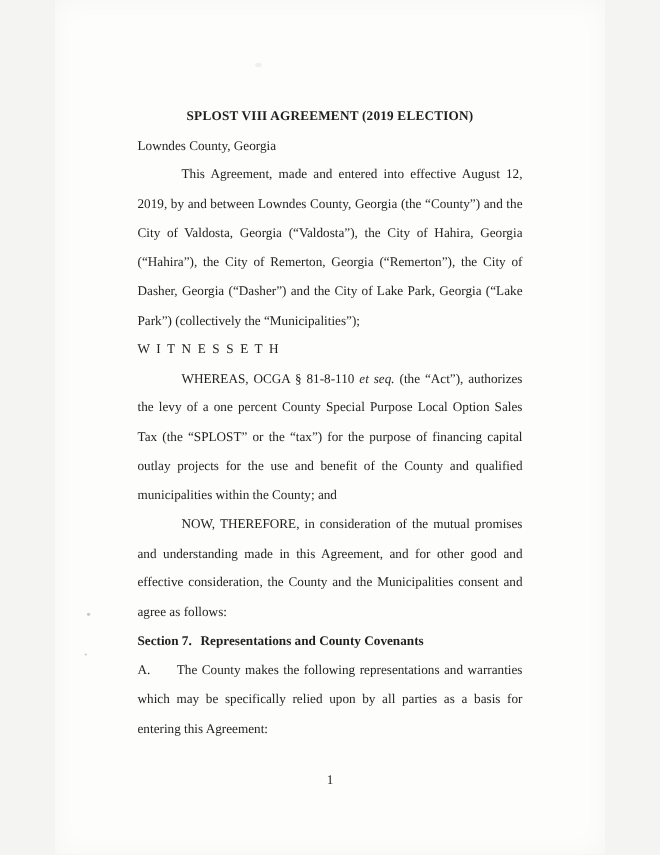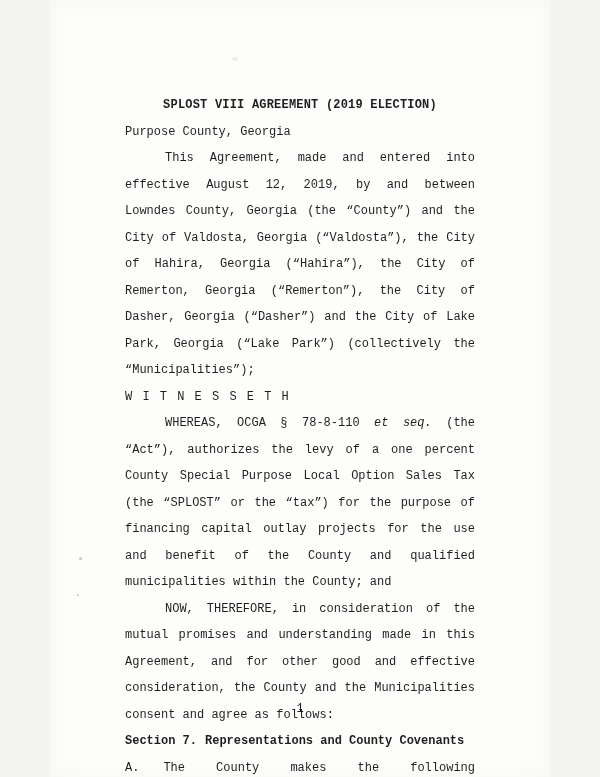--- a/index.html
+++ b/index.html
@@ -7,21 +7,20 @@
   body { font-family: "Liberation Serif", "DejaVu Serif", serif; }
 
   .page {
     position: relative;
     width: 500px;
     height: 777px;
     margin: 0 auto;
     background: #fdfdfb;
     overflow: hidden;
     box-shadow: inset 0 0 24px rgba(0,0,0,0.03);
-    font-family: Liberation Mono, monospace;
   }
 
   .content {
     position: absolute;
     top: 0; left: 0; right: 0; bottom: 0;
     padding: 92px 75px 0 75px;
     font-size: 12px;
     line-height: 26.5px;
     color: #1f1f1f;
   }
@@ -71,27 +70,27 @@
 </style>
 </head>
 <body>
 
 <div class="page">
 
   <div class="content">
 
     <p class="title">SPLOST VIII AGREEMENT (2019 ELECTION)</p>
 
-    <p>Purpose County, Georgia</p>
+    <p>Lowndes County, Georgia</p>
 
     <p class="indent">This Agreement, made and entered into effective August 12, 2019, by and between Lowndes County, Georgia (the “County”) and the City of Valdosta, Georgia (“Valdosta”), the City of Hahira, Georgia (“Hahira”), the City of Remerton, Georgia (“Remerton”), the City of Dasher, Georgia (“Dasher”) and the City of Lake Park, Georgia (“Lake Park”) (collectively the “Municipalities”);</p>
 
     <p class="center witnesseth">W I T N E S S E T H</p>
 
-    <p class="indent"><span>WHEREAS, OCGA § 78-8-110 </span><em>et seq.</em><span> (the “Act”), authorizes the levy of a one percent County Special Purpose Local Option Sales Tax (the “SPLOST” or the “tax”) for the purpose of financing capital outlay projects for the use and benefit of the County and qualified municipalities within the County; and</span></p>
+    <p class="indent"><span>WHEREAS, OCGA § 81-8-110 </span><em>et seq.</em><span> (the “Act”), authorizes the levy of a one percent County Special Purpose Local Option Sales Tax (the “SPLOST” or the “tax”) for the purpose of financing capital outlay projects for the use and benefit of the County and qualified municipalities within the County; and</span></p>
 
 
 
     <p class="indent">NOW, THEREFORE, in consideration of the mutual promises and understanding made in this Agreement, and for other good and effective consideration, the County and the Municipalities consent and agree as follows:</p>
 
     <p class="bold"><span>Section 7.</span><span class="sect-gap"></span><span>Representations and County Covenants</span></p>
 
     <p><span>A.</span><span class="tab"></span><span>The County makes the following representations and warranties which may be specifically relied upon by all parties as a basis for entering this Agreement:</span></p>
 
   </div>

